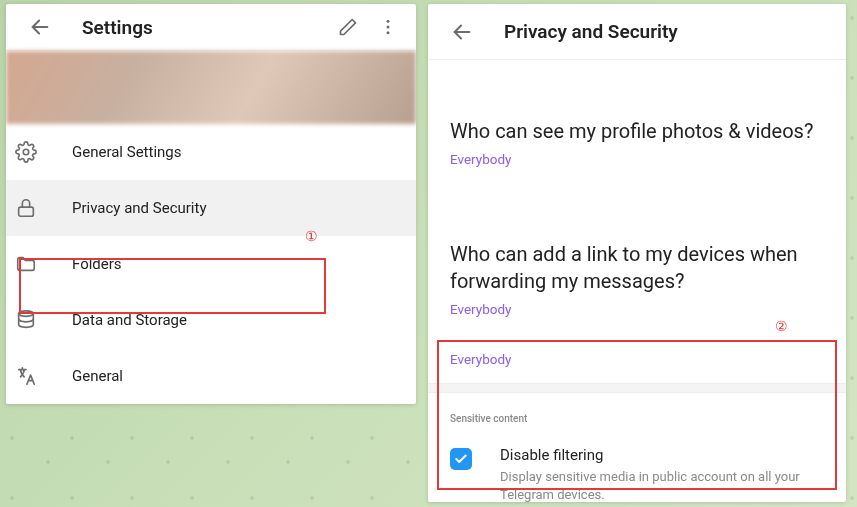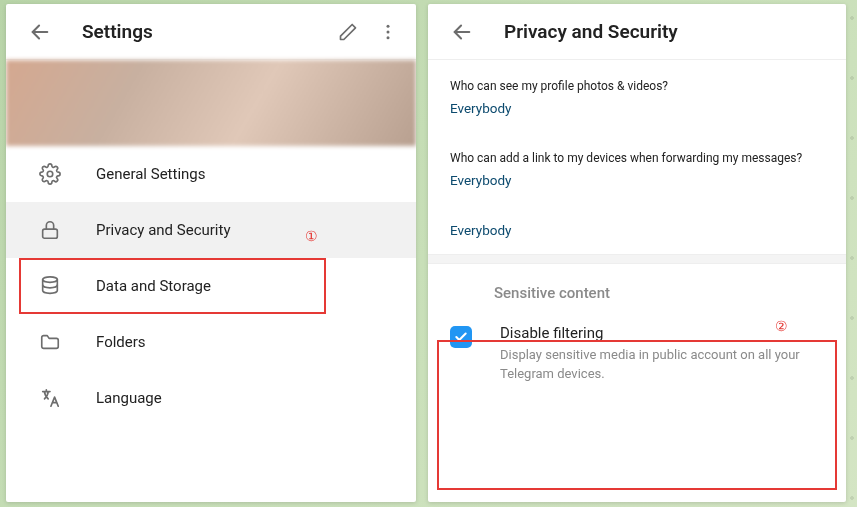--- a/index.html
+++ b/index.html
@@ -26,21 +26,21 @@
     position: relative;
   }
   .panel {
     background: #fff;
     border-radius: 2px;
     box-shadow: 0 1px 4px rgba(0,0,0,0.15);
     display: flex;
     flex-direction: column;
     overflow: hidden;
   }
-  .panel-left { width: 410px; height: 498px; }
+  .panel-left { width: 410px; height: 400px; }
   .panel-right { width: 418px; height: 498px; }
 
   .header {
     display: flex;
     align-items: center;
     height: 56px;
     padding: 0 8px 0 14px;
     border-bottom: 1px solid #eee;
   }
   .header-title {
@@ -66,21 +66,21 @@
     background: linear-gradient(120deg, #d4a890 0%, #c8b0a0 30%, #e0c8b8 60%, #b8a090 100%);
     filter: blur(2px);
     position: relative;
   }
 
   .menu-list { flex: 1; }
   .menu-item {
     display: flex;
     align-items: center;
     height: 56px;
-    padding: 0 32px;
+    padding: 0 8px;
     cursor: pointer;
     color: #222;
     font-size: 15px;
   }
   .menu-item.active { background: #f1f1f1; }
   .menu-item .mi-icon {
     width: 24px;
     height: 24px;
     margin-right: 34px;
     display: flex;
@@ -99,29 +99,28 @@
     color: #e53935;
     font-size: 14px;
     font-weight: 500;
   }
 
   .priv-body { flex: 1; padding: 0; overflow-y: auto; }
   .priv-row {
     padding: 18px 22px 16px;
     cursor: pointer;
   }
-  .priv-q { font-size: 12px; color: #222; line-height: 1.35; margin-bottom: 6px; }
-  .priv-a { font-size: 13.5px; color: #0c4a6e; }
+  .priv-q { font-size: 20px; color: #222; line-height: 1.35; margin-bottom: 6px; margin-top: 40px; }
+  .priv-a { font-size: 13.5px; color: #8b5cf6; }
   .divider { height: 10px; background: #f4f4f4; border-top: 1px solid #eee; border-bottom: 1px solid #eee; }
   .section-title {
-    font-size: 15px;
+    font-size: 10px;
     color: #8a8a8a;
     font-weight: 500;
     padding: 20px 22px 8px;
-    margin-left: 44px;
   }
   .check-row {
     display: flex;
     align-items: flex-start;
     padding: 14px 22px 20px;
     cursor: pointer;
   }
   .checkbox {
     width: 22px;
     height: 22px;
@@ -190,42 +189,42 @@
           <svg width="22" height="22" viewBox="0 0 24 24" fill="none" stroke="currentColor" stroke-width="1.8" stroke-linecap="round" stroke-linejoin="round">
               <rect x="4" y="11" width="16" height="10" rx="2"></rect>
               <path d="M8 11V7a4 4 0 018 0v4"></path>
             </svg>
         </span>
         <span>Privacy and Security</span>
       </div>
       <div class="menu-item">
         <span class="mi-icon">
           <svg width="22" height="22" viewBox="0 0 24 24" fill="none" stroke="currentColor" stroke-width="1.8" stroke-linecap="round" stroke-linejoin="round">
+              <path d="M3 7a2 2 0 012-2h4l2 3h8a2 2 0 012 2v7a2 2 0 01-2 2H5a2 2 0 01-2-2V7z"></path>
+            </svg>
+        </span>
+        <span>Folders</span>
+      </div>
+      <div class="menu-item">
+        <span class="mi-icon">
+          <svg width="22" height="22" viewBox="0 0 24 24" fill="none" stroke="currentColor" stroke-width="1.8" stroke-linecap="round" stroke-linejoin="round">
               <ellipse cx="12" cy="5" rx="8" ry="3"></ellipse>
               <path d="M4 5v6c0 1.66 3.58 3 8 3s8-1.34 8-3V5"></path>
               <path d="M4 11v6c0 1.66 3.58 3 8 3s8-1.34 8-3v-6"></path>
             </svg>
         </span>
         <span>Data and Storage</span>
       </div>
       <div class="menu-item">
         <span class="mi-icon">
           <svg width="22" height="22" viewBox="0 0 24 24" fill="none" stroke="currentColor" stroke-width="1.8" stroke-linecap="round" stroke-linejoin="round">
-              <path d="M3 7a2 2 0 012-2h4l2 3h8a2 2 0 012 2v7a2 2 0 01-2 2H5a2 2 0 01-2-2V7z"></path>
-            </svg>
-        </span>
-        <span>Folders</span>
-      </div>
-      <div class="menu-item">
-        <span class="mi-icon">
-          <svg width="22" height="22" viewBox="0 0 24 24" fill="none" stroke="currentColor" stroke-width="1.8" stroke-linecap="round" stroke-linejoin="round">
               <path d="M4 5h8M8 3v2M6 5c0 4 4 8 4 8M10 5c0 4-4 8-4 8M13 21l4-10 4 10M14.5 17h5"></path>
             </svg>
         </span>
-        <span>Language</span>
+        <span>General</span>
       </div>
     </div>
   </div>
 
   <div class="panel panel-right">
     <div class="header">
       <div class="icon-btn">
         <span>
           <svg width="22" height="22" viewBox="0 0 24 24" fill="none" stroke="currentColor" stroke-width="2.2" stroke-linecap="round" stroke-linejoin="round">
               <line x1="20" y1="12" x2="4" y2="12"></line>

